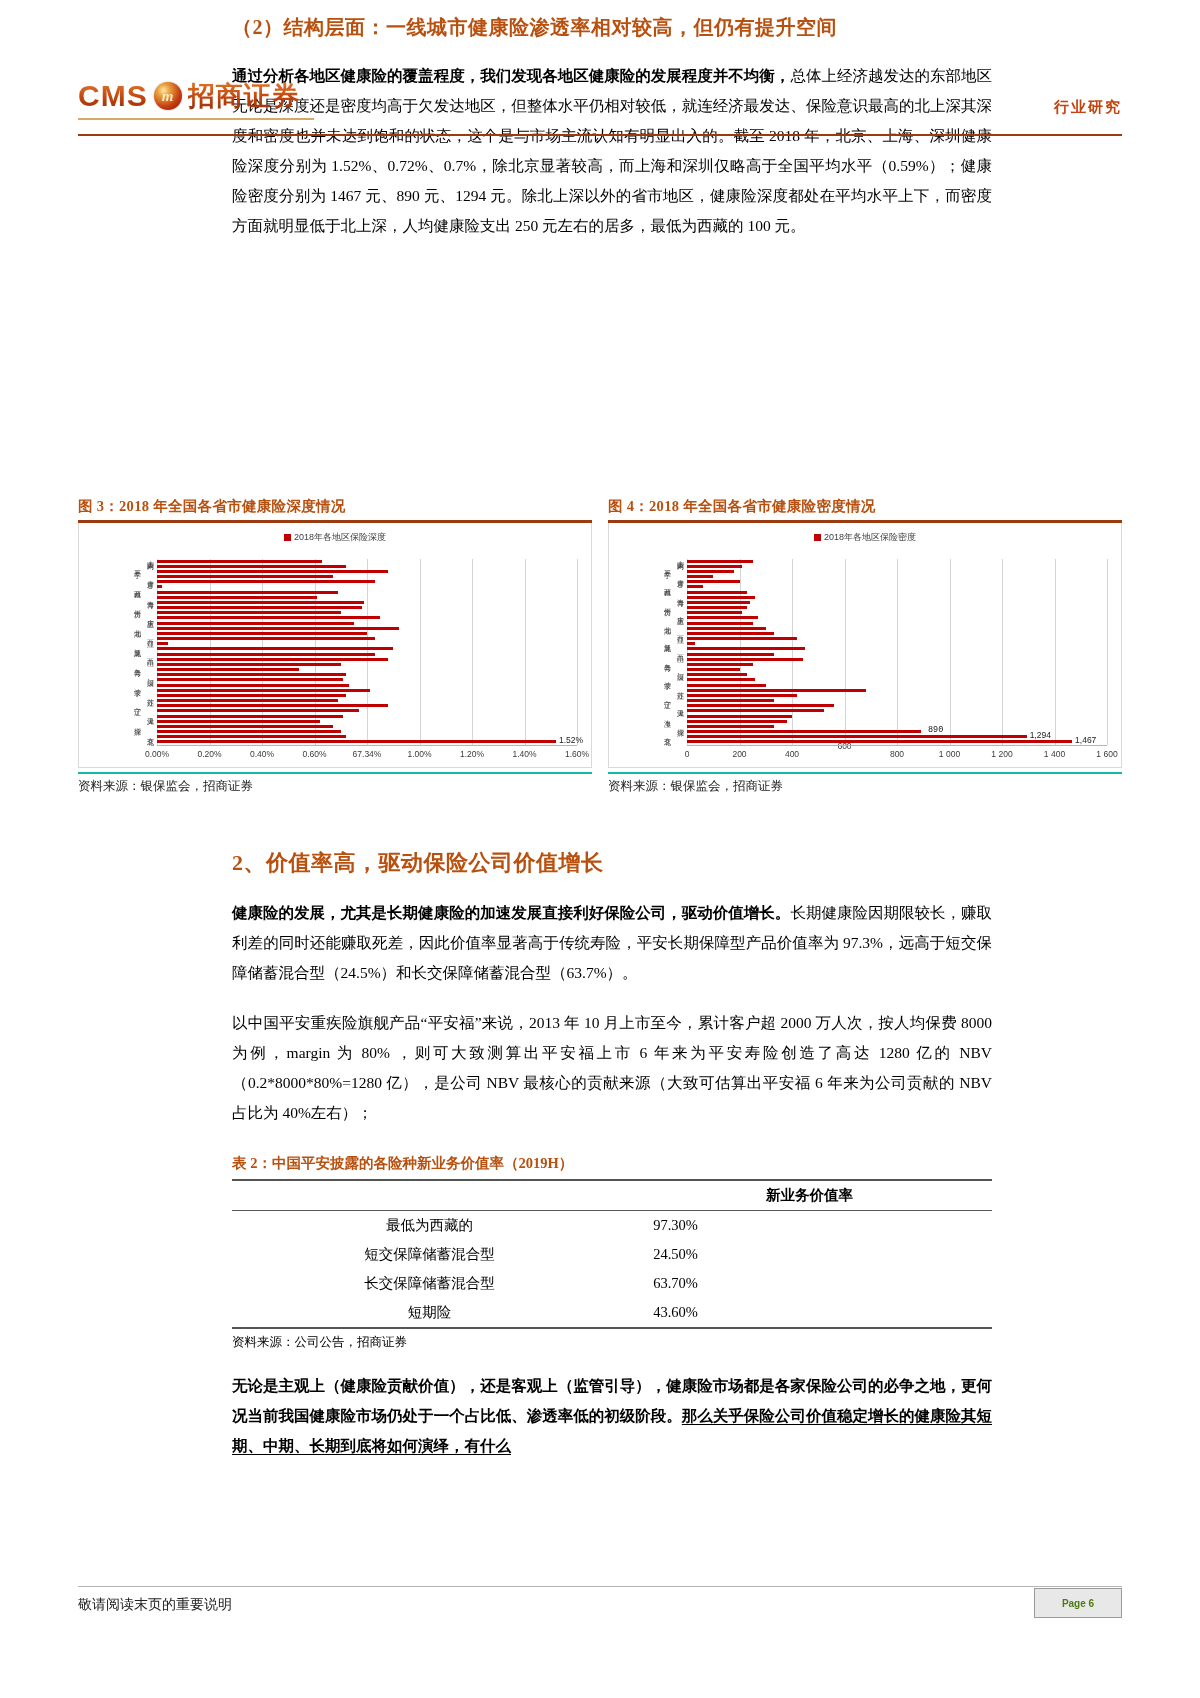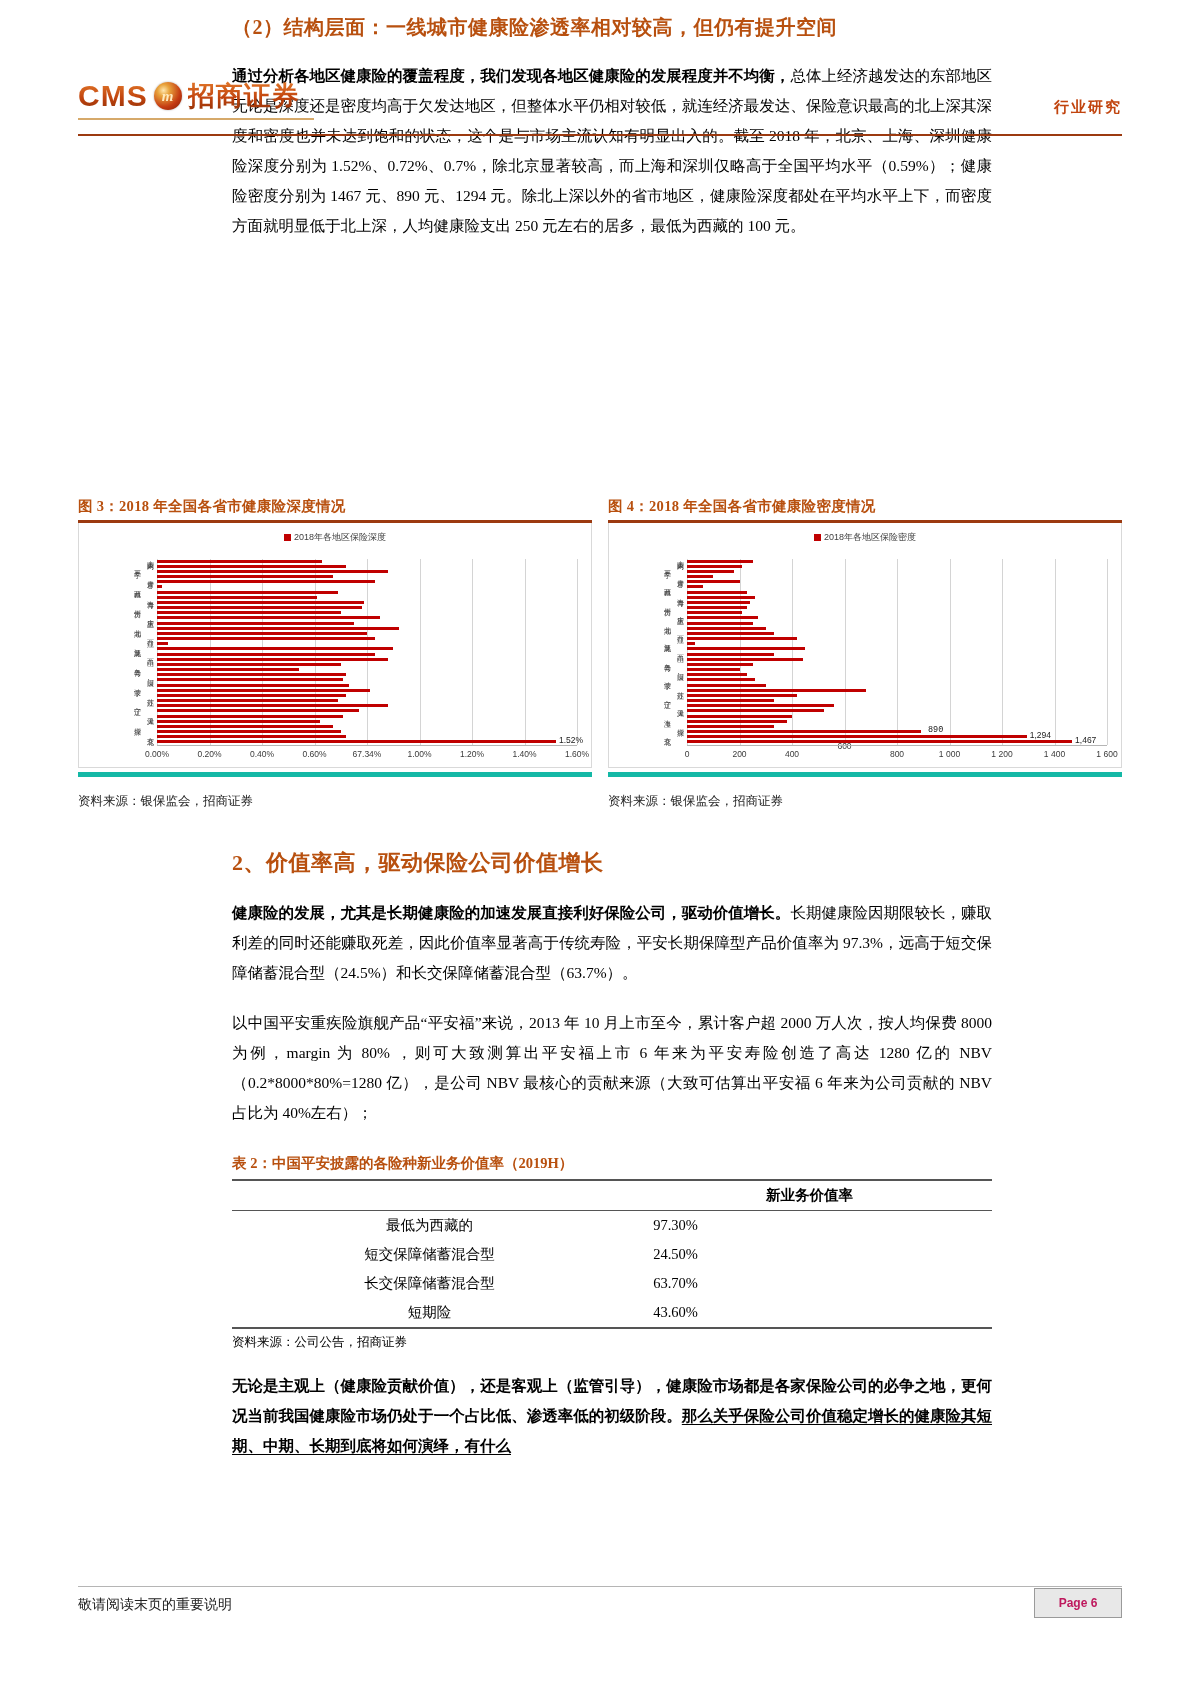--- a/index.html
+++ b/index.html
@@ -71,21 +71,21 @@
   .figs { position:absolute; left:78px; top:497px; width:1044px; display:flex; gap:16px; }
   .fig { width:514px; }
   .fig-title {
     font-size:14.5px; font-weight:bold; color:#b8500f;
     padding-bottom:4px; letter-spacing:.3px;
   }
   .fig-title-rule { height:2.5px; background:#9c3a10; }
   .fig-box { border:1px solid #d9d9d9; border-top:none; height:245px; position:relative; background:#fff; }
   .fig-source {
     margin-top:4px; font-size:12.5px; color:#222;
-    border-top:5px solid #14b8a6; padding-top:16px;
+    border-top:2px solid #14b8a6; padding-top:4px;
   }
 
   .legend { text-align:center; padding-top:8px; font-size:9px; color:#404040; font-family:"Liberation Sans",sans-serif;}
   .legend .sw { display:inline-block; width:7px; height:7px; background:#c00000; margin-right:3px; vertical-align:-1px; }
 
   .plot { position:absolute; left:0; right:0; top:28px; bottom:0; }
   .gridline { position:absolute; top:0; bottom:0; width:1px; background:#d4d4d4; }
   .bar { position:absolute; background:#c00000; height:3.2px; }
   .ylab {
     position:absolute; font-size:7px; color:#3a3a3a;
@@ -118,21 +118,21 @@
   table.t2 tbody tr:last-child td { border-bottom:2px solid #555; }
   .tbl-source { margin:5px 0 0 232px; width:760px; font-size:12.5px; }
 
   
   .footer-rule { position:absolute; left:78px; top:1586px; width:1044px; height:1px; background:#b5b5b5; }
   .footer-text { position:absolute; left:78px; top:1596px; font-size:14px; color:#222; }
   .page-badge {
     position:absolute; right:78px; top:1588px;
     width:88px; height:30px; border:1px solid #9a9a9a; background:#e8e8e8;
     display:flex; align-items:center; justify-content:center;
-    font-family:"Liberation Sans",sans-serif; font-size:12px; font-weight:bold; color:#be185d;
+    font-family:"Liberation Sans",sans-serif; font-size:10px; font-weight:bold; color:#4d7c0f;
   }
 </style>
 </head>
 <body>
 
 <div class="page">
 
   <div class="header">
     <div class="logo">
       <span class="logo-cms">CMS</span>

